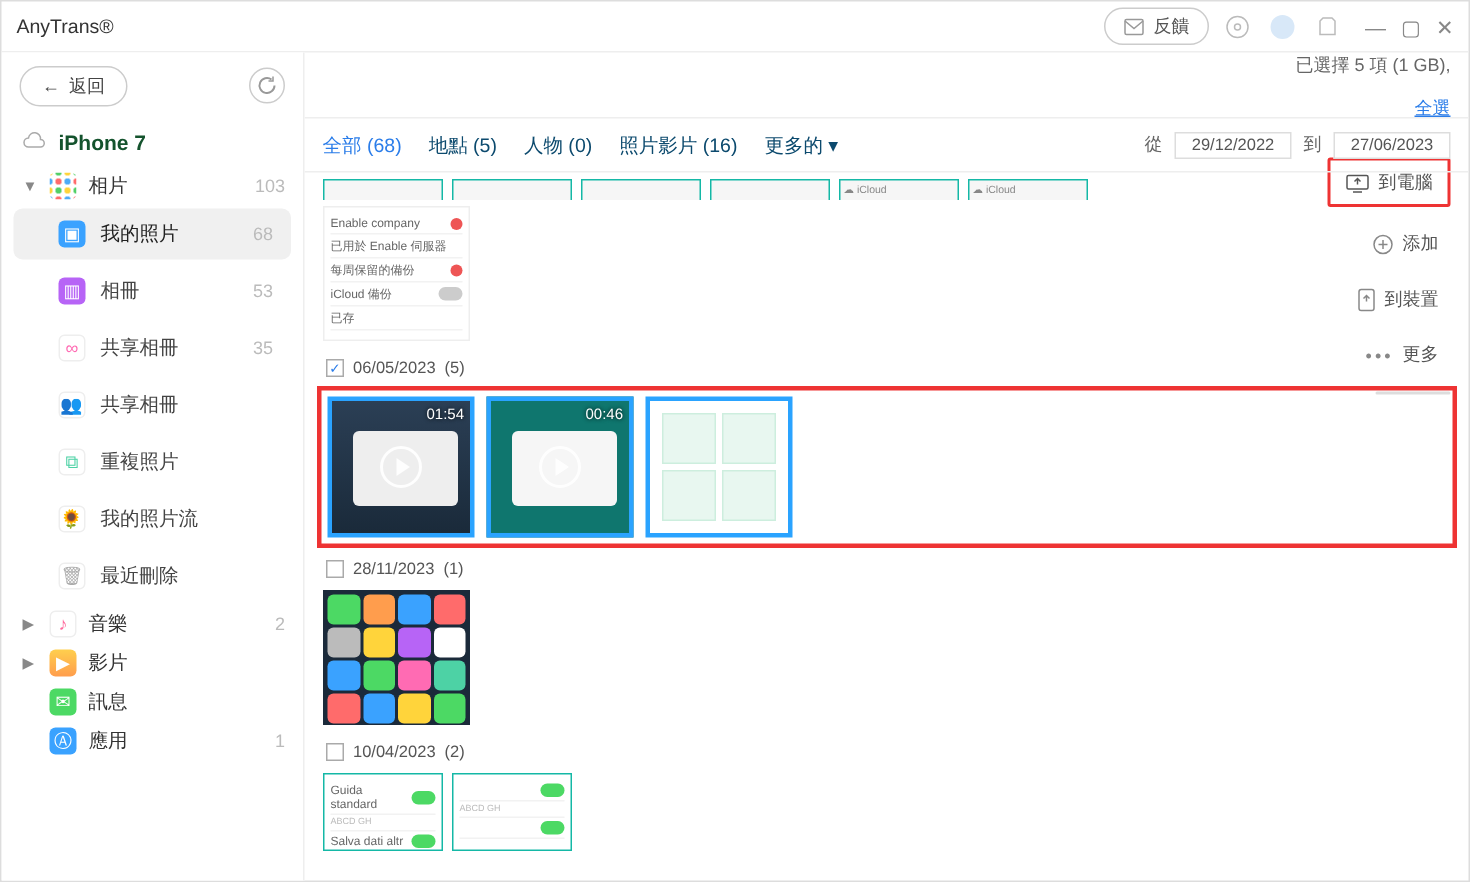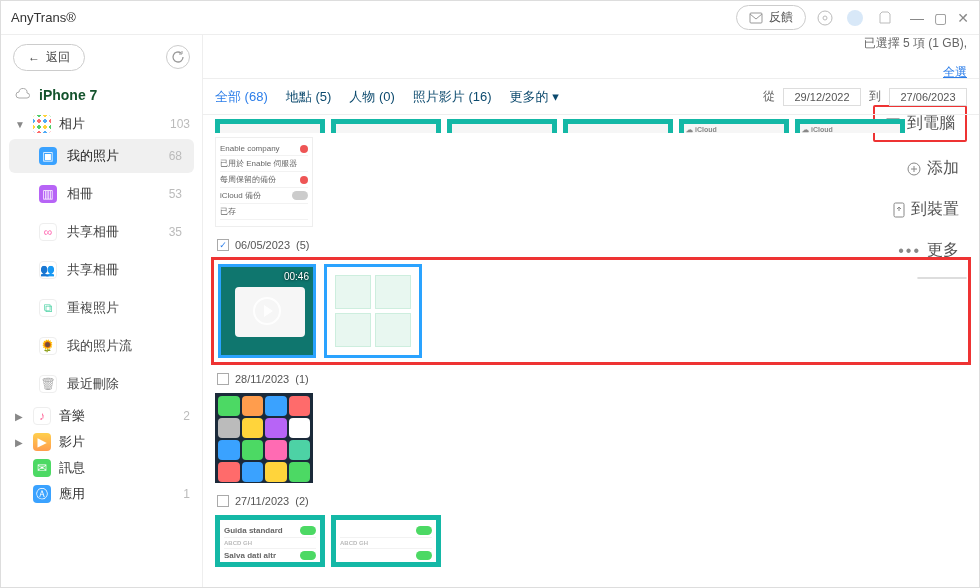--- a/index.html
+++ b/index.html
@@ -28,36 +28,36 @@
 .sb-item .count { margin-left: auto; color: #bbb; font-size: 12px; }
 .ico { width: 18px; height: 18px; border-radius: 4px; display: inline-flex; align-items: center; justify-content: center; font-size: 12px; color: #fff; flex-shrink: 0; }
 .flower { background: radial-gradient(circle, #ff6b6b 2px, transparent 2px), radial-gradient(circle, #4dabf7 2px, transparent 2px) 6px 0, radial-gradient(circle, #51cf66 2px, transparent 2px) 0 6px, radial-gradient(circle, #ffd43b 2px, transparent 2px) 6px 6px; background-size: 12px 12px; background-color: #fff; }
 
 .content { flex: 1; display: flex; flex-direction: column; overflow: hidden; }
 
 .toolbar { height: 44px; display: flex; align-items: flex-end; padding: 0 12px; gap: 12px; border-bottom: 1px solid #eee; flex-direction: column; }
 .sel-info { font-size: 12px; color: #666; }
 .sel-all { font-size: 12px; color: #2b7de9; text-decoration: underline; cursor: pointer; }
 .toolbar .spacer { flex: 1; }
-.tb-btn { display: flex; align-items: center; gap: 6px; font-size: 16px; color: #555; cursor: pointer; padding: 4px 8px; }
+.tb-btn { display: flex; align-items: center; gap: 6px; font-size: 12px; color: #555; cursor: pointer; padding: 4px 8px; }
 .tb-btn.hl { border: 2px solid #e33; padding: 6px 10px; border-radius: 2px; }
 .view-toggle { display: flex; border: 1px solid #ddd; border-radius: 4px; overflow: hidden; }
 .view-toggle .vt { width: 24px; height: 20px; display: flex; align-items: center; justify-content: center; color: #999; cursor: pointer; }
 .view-toggle .vt.active { color: #2b7de9; background: #f0f6ff; }
 
 .filterbar { height: 36px; display: flex; align-items: center; padding: 0 12px; gap: 18px; font-size: 13px; border-bottom: 1px solid #eee; }
 .filterbar .tab { color: #0c4a6e; cursor: pointer; }
 .filterbar .tab.active { color: #2b7de9; }
 .filterbar .spacer { flex: 1; }
 .date-range { display: flex; align-items: center; gap: 8px; font-size: 12px; color: #666; }
 .date-input { border: 1px solid #ddd; padding: 2px 6px; font-size: 11px; color: #555; background: #fff; width: 78px; text-align: center; }
 
 .gallery { flex: 1; overflow-y: auto; padding: 0 8px 24px 8px; position: relative; }
 .thumbs-row { display: flex; gap: 6px; padding: 4px; }
-.thumb { width: 110px; height: 66px; background: #f6f6f6; border: 5px solid #14b8a6; position: relative; overflow: hidden; font-weight: bold; }
+.thumb { width: 80px; height: 66px; background: #f6f6f6; border: 1px solid #14b8a6; position: relative; overflow: hidden; }
 .thumb-wide { width: 98px; height: 90px; background: #f8f8f8; border: 1px solid #eee; }
 
 .group-hdr { display: flex; align-items: center; gap: 6px; font-size: 11px; color: #555; padding: 4px 6px; margin-top: 4px; }
 .checkbox { width: 12px; height: 12px; border: 1px solid #aaa; background: #fff; display: inline-flex; align-items: center; justify-content: center; font-size: 9px; color: #2b7de9; }
 
 .hl-group { border: 3px solid #e33; padding: 4px; margin: 2px 0; }
 .sel-thumbs { display: flex; gap: 8px; }
 .vthumb { width: 98px; height: 94px; border: 3px solid #2aa3ff; position: relative; background: #dde; overflow: hidden; }
 .vthumb .dur { position: absolute; top: 4px; right: 4px; font-size: 10px; color: #fff; text-shadow: 0 0 3px #000; }
 .play { position: absolute; left: 50%; top: 50%; width: 28px; height: 28px; margin: -14px 0 0 -14px; border: 2px solid rgba(255,255,255,.9); border-radius: 50%; display: flex; align-items: center; justify-content: center; }
@@ -293,20 +293,25 @@
         </div>
       </div>
 
       <div class="group-hdr">
         <span class="checkbox">✓</span>
         <span>06/05/2023</span>
         <span>(<span>5</span>)</span>
       </div>
       <div class="hl-group">
         <div class="sel-thumbs">
+          <div class="vthumb" style="background:linear-gradient(#2b3f55,#1a2a3a)">
+            <span class="dur">01:54</span>
+            <div style="position:absolute;left:14px;top:20px;width:70px;height:50px;background:#eee;border-radius:4px"></div>
+            <div class="play"></div>
+          </div>
           <div class="vthumb" style="background:#0f766e">
             <span class="dur">00:46</span>
             <div style="position:absolute;left:14px;top:20px;width:70px;height:50px;background:#f6f6f6;border-radius:4px"></div>
             <div class="play"></div>
           </div>
           <div class="vthumb" style="background:#fff">
             <div style="position:absolute;inset:8px;display:grid;grid-template-columns:1fr 1fr;gap:4px">
               <div style="background:#e8f7f0;border:1px solid #cdeede"></div>
               <div style="background:#e8f7f0;border:1px solid #cdeede"></div>
               <div style="background:#e8f7f0;border:1px solid #cdeede"></div>
@@ -337,21 +342,21 @@
             <div style="background:#4dd2a5"></div>
           <div style="background:#ff6b6b"></div>
             <div style="background:#3aa2ff"></div>
             <div style="background:#ffd43b"></div>
             <div style="background:#4cd964"></div>
         </div>
       </div>
 
       <div class="group-hdr">
         <span class="checkbox"></span>
-        <span>27/11/2023</span>
+        <span>10/04/2023</span>
         <span>(<span>2</span>)</span>
       </div>
       <div class="thumbs-row">
         <div class="thumb settings-list" style="height:52px">
           <div class="row">
               <span>Guida standard</span>
               <span class="sw on"></span>
             </div>
           <div class="row" style="font-size:6px;color:#bbb">ABCD GH</div>
           <div class="row">

